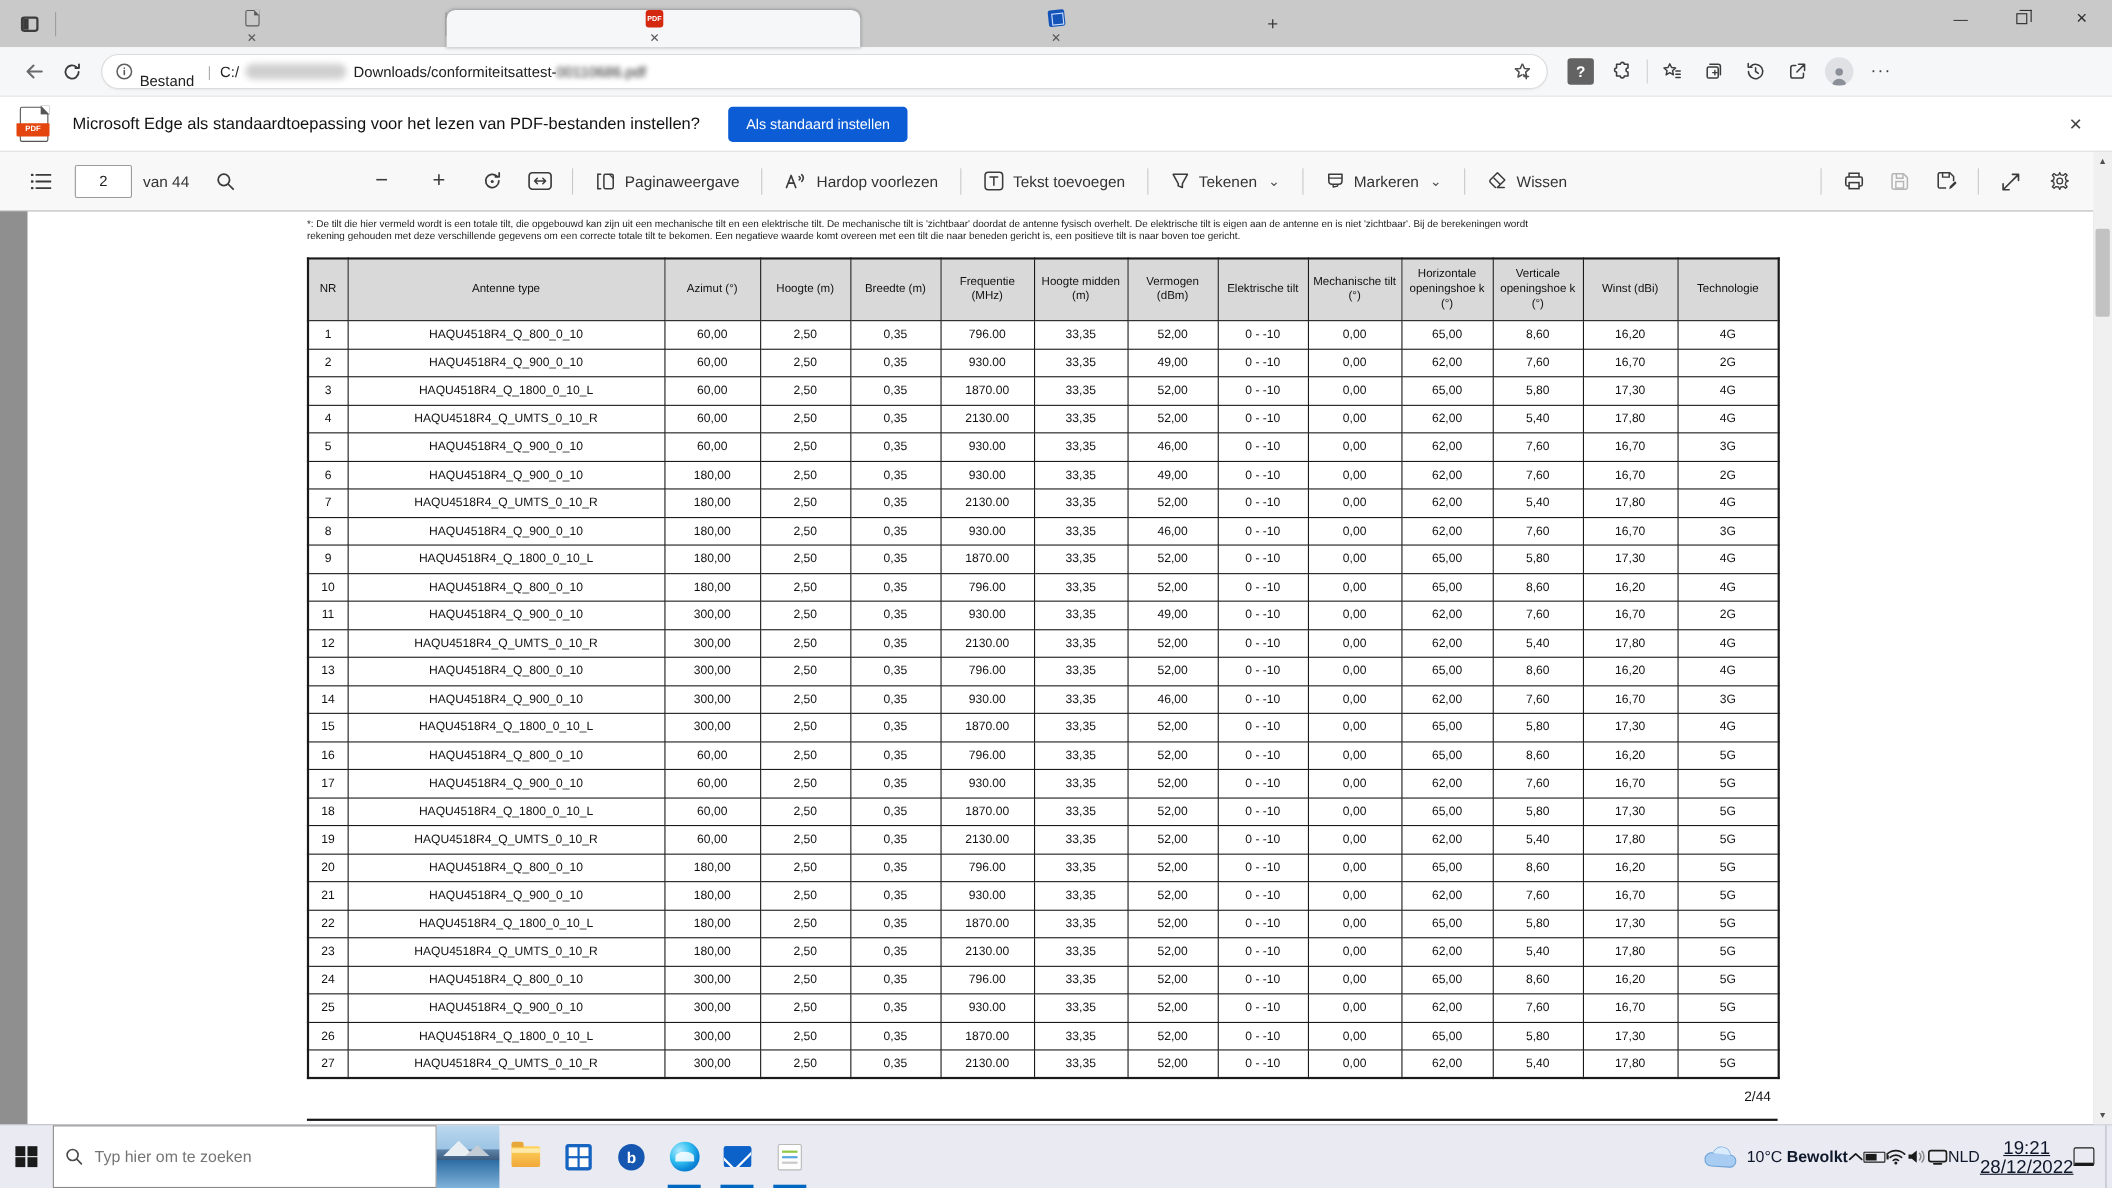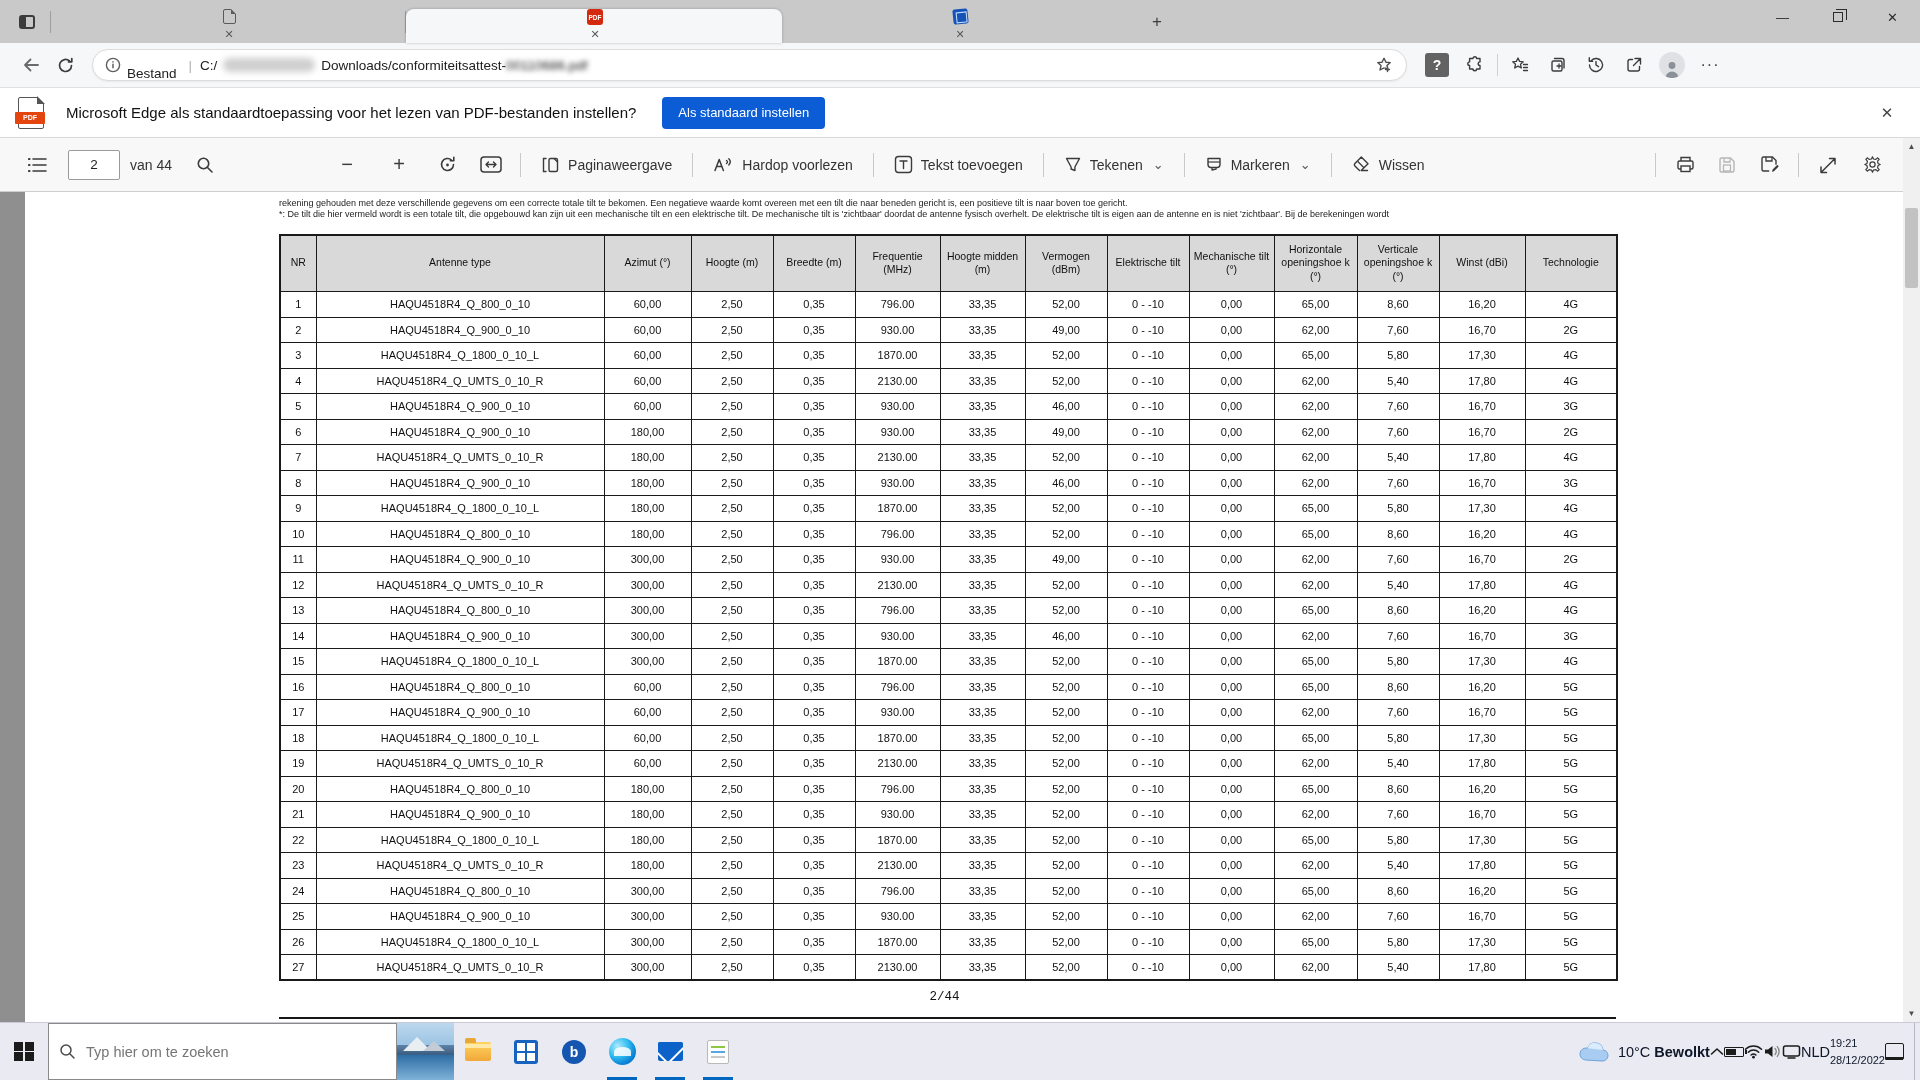--- a/index.html
+++ b/index.html
@@ -71,21 +71,21 @@
 
   
   .docarea { flex:1; background:#8f8f8f; position:relative; overflow:hidden; }
   .page { position:absolute; left:25px; top:0; right:0; bottom:0; background:#fff; }
   .footnote { margin:6px 0 0 254px; width:1430px; font-size:9px; line-height:1.25; color:#1c1c1c; }
   .atable { border-collapse:collapse; margin:13px 0 0 254px; table-layout:fixed; }
   .atable th, .atable td { border:1px solid #1a1a1a; text-align:center; vertical-align:middle; overflow:hidden; }
   .atable { border:2px solid #1a1a1a; }
   .atable th { height:57px; background:#d9d9d9; font-weight:normal; font-size:10.5px; color:#111; padding:2px 3px; line-height:1.3; }
   .atable td { height:25.5px; font-size:11px; color:#111; padding:0 3px; white-space:nowrap; }
-  .page-num { width:1337px; margin:9px 0 0 254px; text-align:center; font-size:12.5px; color:#111; padding-right:6px;font-family:Liberation Mono, monospace; }
+  .page-num { width:1337px; margin:9px 0 0 254px; text-align:right; font-size:12.5px; color:#111; padding-right:6px; }
   .footer-rule { width:1337px; height:2px; background:#161616; margin:13px 0 0 254px; }
 
   
   .scrollbar { width:17px; background:#f0f0f0; display:flex; flex-direction:column; align-items:center; flex-shrink:0; position:relative; }
   .sb-arrow { width:17px; height:17px; display:flex; align-items:center; justify-content:center; color:#505050; font-size:8px; flex-shrink:0; }
   .sb-thumb { position:absolute; top:70px; left:2px; width:13px; height:80px; background:#c2c2c2; border-radius:2px; }
   .sb-bottom { margin-top:auto; }
 
   
   .taskbar { height:58px; background:#e9eaf2; border-top:1px solid #c9cad4; display:flex; align-items:stretch; flex-shrink:0; }
@@ -105,21 +105,21 @@
   .grid-app span { background:#fff; }
   .round-app { width:24px; height:24px; border-radius:50%; background:#1557b0; color:#fff; font-size:14px; font-weight:bold; display:flex; align-items:center; justify-content:center; }
   .edge-glyph { width:27px; height:27px; border-radius:50%; background:radial-gradient(circle at 32% 30%, #aee9ff 0%, #35c1f1 38%, #0c86d8 68%, #0a5fb4 100%); position:relative; }
   .edge-glyph::after { content:""; position:absolute; left:5px; top:9px; width:17px; height:9px; border-radius:50% 50% 0 0; background:rgba(255,255,255,.85); }
   .mail-glyph { width:25px; height:19px; background:#0d62c9; border-radius:2px; position:relative; overflow:hidden; }
   .mail-glyph::before { content:""; position:absolute; left:-4px; top:-11px; width:24px; height:24px; transform:rotate(45deg); border:2px solid #fff; background:#0d62c9; }
   .notes-glyph { width:22px; height:24px; background:#fdfdfd; border:1px solid #b9b9b9; border-radius:2px; position:relative; }
   .notes-glyph::before { content:""; position:absolute; left:3px; top:5px; right:3px; height:2px; background:#8fc742; box-shadow:0 5px 0 #57a7e0, 0 10px 0 #c9c9c9; }
   .tray { margin-left:auto; display:flex; align-items:center; padding-right:10px; font-size:14.5px; color:#0f172a; }
   .tray-item { display:flex; align-items:center; }
-  .clock { text-align:left; font-size:11px; line-height:17px; }
+  .clock { text-align:center; font-size:17px; line-height:17px;text-decoration:underline; }
   .battery-glyph { width:20px; height:10px; border:1.4px solid #1b1b1b; border-radius:1px; position:relative; }
   .battery-glyph::before { content:""; position:absolute; left:1px; top:1px; bottom:1px; width:10px; background:#1b1b1b; }
   .battery-glyph::after { content:""; position:absolute; right:-4px; top:2px; width:2px; height:4px; background:#1b1b1b; }
   .action-glyph { width:19px; height:17px; border:1.6px solid #1b1b1b; border-radius:2px 2px 2px 0; position:relative; }
   .action-glyph::after { content:""; position:absolute; left:0; right:0; bottom:-1px; height:3px; background:#1b1b1b; }
   .desk-sliver { width:6px; border-left:1px solid #b7b8c2; }
 </style>
 </head>
 <body>
 
@@ -365,22 +365,22 @@
                 <path d="M9.5 1.8l1 2.2 2.4.4 1.8-1.6 1.5 1.5-1.6 1.8.4 2.4 2.2 1-2.2 1-.4 2.4 1.6 1.8-1.5 1.5-1.8-1.6-2.4.4-1 2.2-1-2.2-2.4-.4-1.8 1.6-1.5-1.5 1.6-1.8-.4-2.4-2.2-1 2.2-1 .4-2.4-1.6-1.8 1.5-1.5 1.8 1.6 2.4-.4 1-2.2z" stroke="#3b3b3b" stroke-width="1.2" fill="none" stroke-linejoin="round"></path>
                 <circle cx="9.5" cy="9.5" r="2.6" stroke="#3b3b3b" stroke-width="1.2" fill="none"></circle>
               </svg>
           </div>
         </div>
       </div>
 
       <div class="docarea">
         <div class="page">
           <div class="footnote">
+            <div>*: De tilt die hier vermeld wordt is een totale tilt, die opgebouwd kan zijn uit een mechanische tilt en een elektrische tilt. De mechanische tilt is 'zichtbaar' doordat de antenne fysisch overhelt. De elektrische tilt is eigen aan de antenne en is niet 'zichtbaar'. Bij de berekeningen wordt</div>
             <div>rekening gehouden met deze verschillende gegevens om een correcte totale tilt te bekomen. Een negatieve waarde komt overeen met een tilt die naar beneden gericht is, een positieve tilt is naar boven toe gericht.</div>
-            <div>*: De tilt die hier vermeld wordt is een totale tilt, die opgebouwd kan zijn uit een mechanische tilt en een elektrische tilt. De mechanische tilt is 'zichtbaar' doordat de antenne fysisch overhelt. De elektrische tilt is eigen aan de antenne en is niet 'zichtbaar'. Bij de berekeningen wordt</div>
           </div>
           <table class="atable" id="antenna-table">
               <colgroup>
                 <col style="width: 36px;">
                 <col style="width: 288px;">
                 <col style="width: 87px;">
                 <col style="width: 82px;">
                 <col style="width: 82px;">
                 <col style="width: 85px;">
                 <col style="width: 85px;">

